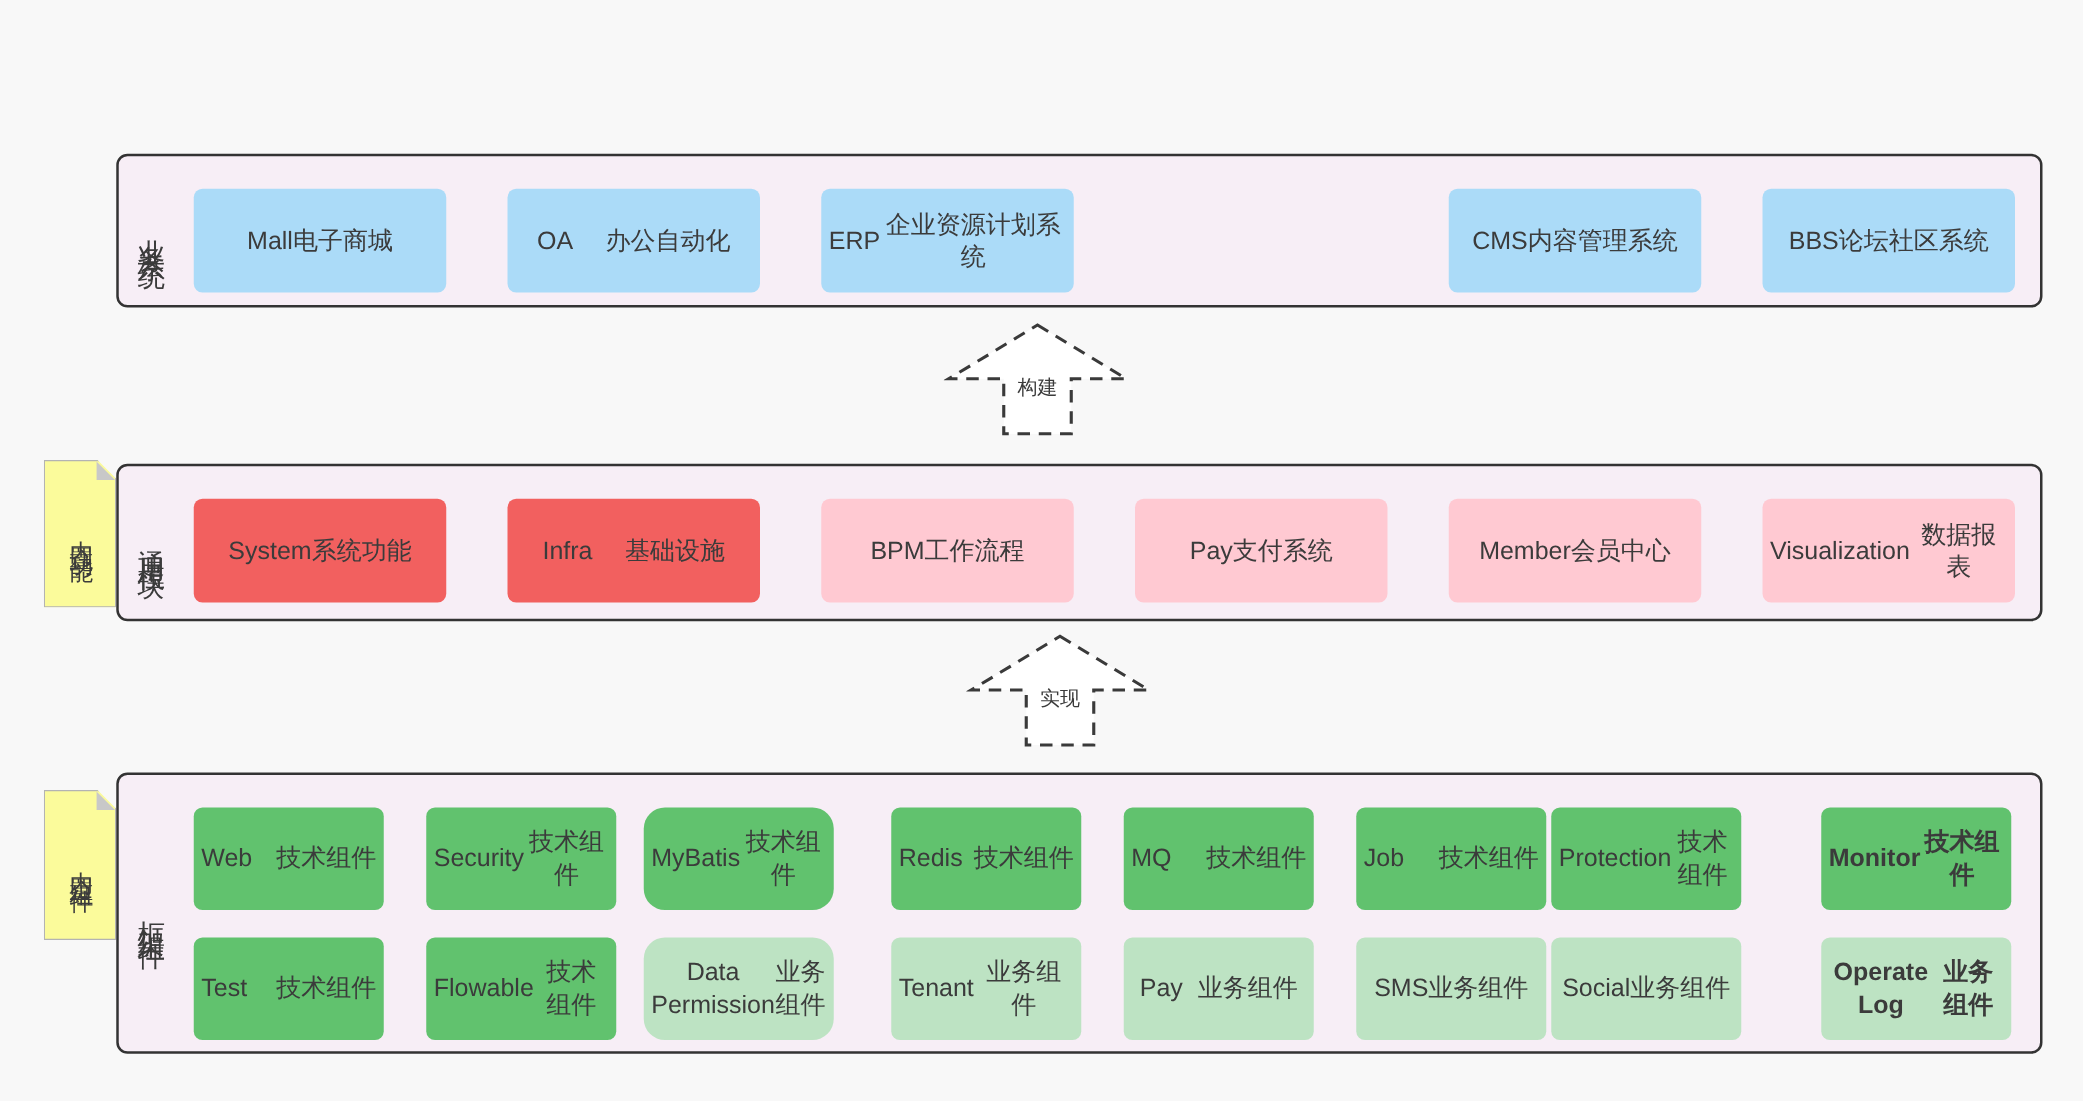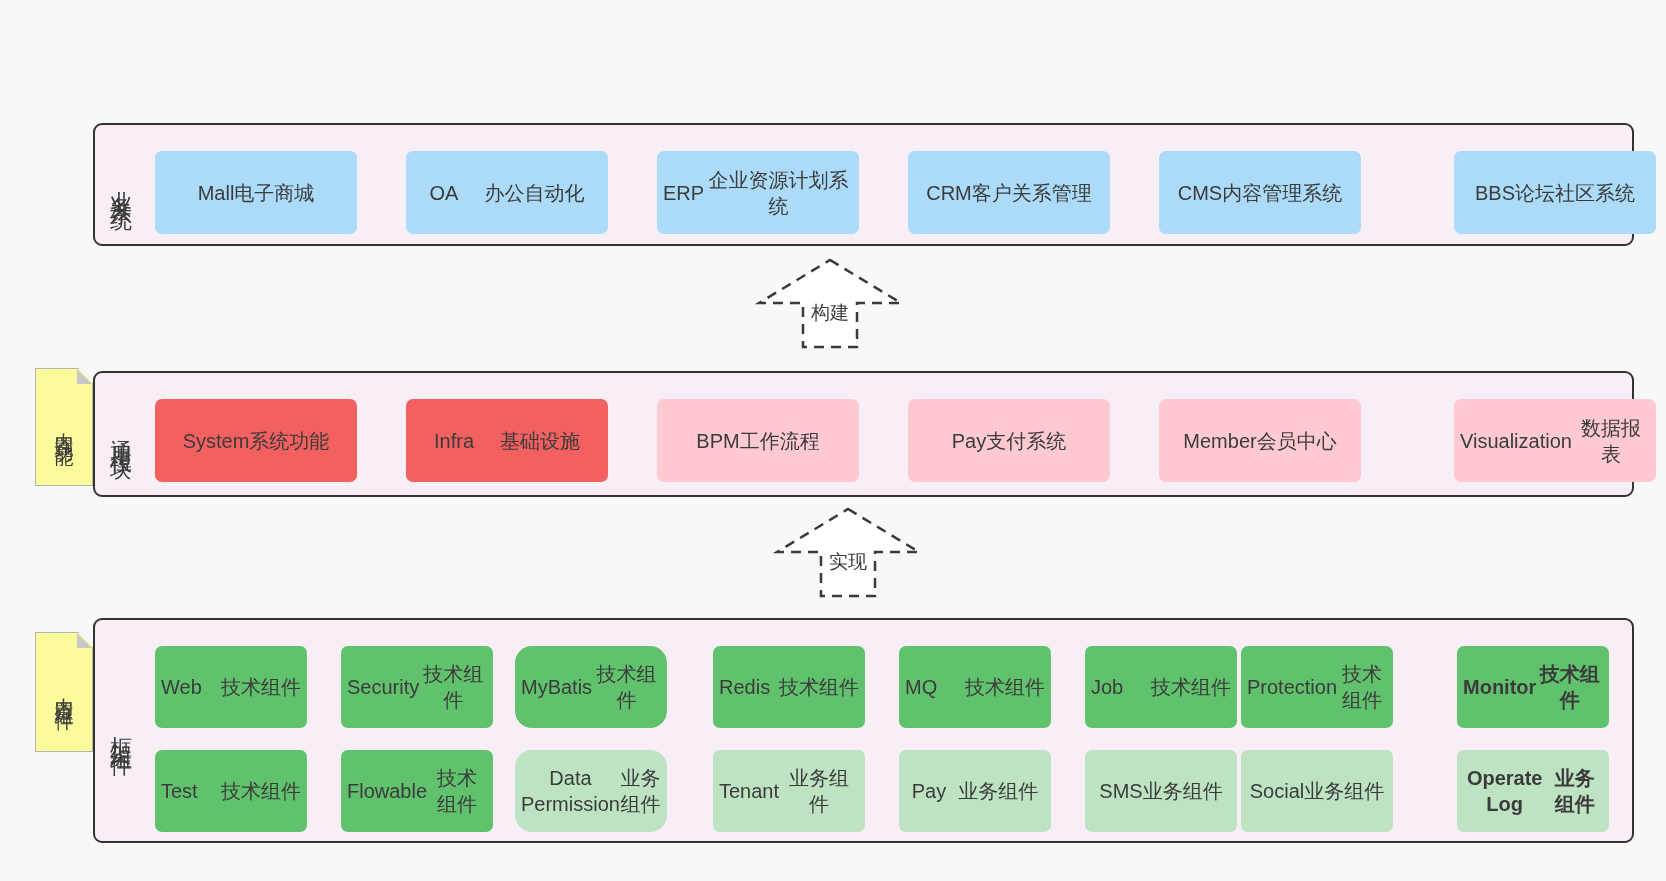--- a/index.html
+++ b/index.html
@@ -23,63 +23,59 @@
        align-items:center;justify-content:center;text-align:center;
        font-size:20px;line-height:26px;box-sizing:border-box;padding:2px 6px;}
   .blue{background:var(--box-blue);}  .red{background:var(--box-red);}
   .pink{background:var(--box-pink);}  .green{background:var(--box-green);justify-content:space-between;}
   .lgreen{background:var(--box-green-light);}
   .w6{width:202px;} .w8{width:152px;}
   .rowm{top:26px;height:83px;}
   .row1{top:26px;height:82px;}
   .row2{top:130px;height:82px;}
   .x6-0{left:60px;} .x6-1{left:311px;gap:26px;} .x6-2{left:562px;text-align:center;}
-  .x6-3{left:813px;} .x6-4{left:1064px;} .x6-5{left:1315px;margin-left:44px;}
+  .x6-3{left:813px;} .x6-4{left:1064px;} .x6-5{left:1315px;}
   .x8-0{left:60px;} .x8-1{left:246px;} .x8-2{left:420px;border-radius:17px;} .x8-3{left:618px;}
   .x8-4{left:804px;gap:12px;} .x8-5{left:990px;} .x8-6{left:1146px;} .x8-7{left:1362px;font-weight:bold;}
   .note{position:absolute;left:35px;width:58px;background:var(--note-yellow);
         border:1px solid #b3b3b3;box-sizing:border-box;
         clip-path:polygon(0 0, calc(100% - 15px) 0, 100% 15px, 100% 100%, 0 100%);}
   #note-modules{top:368px;height:118px;}
   #note-components{top:632px;height:120px;}
   .note-fold{position:absolute;top:0;right:0;width:15px;height:15px;
         background:var(--note-fold);clip-path:polygon(0 0, 100% 100%, 0 100%);}
   .note-text{position:absolute;left:50%;top:50%;transform:translate(-50%,-50%);
         writing-mode:vertical-rl;text-orientation:upright;font-size:19px;
         letter-spacing:5px;white-space:nowrap;color:var(--text);}
   .arrow{position:absolute;width:150px;height:93px;}
   #arrow-build{left:755px;top:257px;}
   #arrow-implement{left:773px;top:506px;}
   .arrow svg{display:block;width:100%;height:100%;}
   .arrow-label{position:absolute;left:50%;top:43px;transform:translateX(-50%);
-        background:#ffffff;padding:0 3px;font-size:19px;color:var(--text);white-space:nowrap;}
+        background:#ffffff;padding:0 3px;font-size:16px;color:var(--text);white-space:nowrap;}
 </style>
 </head>
 <body>
 
 <div class="canvas">
 
   <div class="layer" id="layer-business">
     <div class="layer-label">业务系统</div>
     <div class="box blue w6 rowm x6-0">
       <div>Mall</div>
       <div>电子商城</div>
     </div>
     <div class="box blue w6 rowm x6-1">
       <div>OA</div>
       <div>办公自动化</div>
     </div>
     <div class="box blue w6 rowm x6-2">
       <div>ERP</div>
       <div>企业资源计划系统</div>
     </div>
-    <div class="box blue w6 rowm x6-3">
-      <div>CRM</div>
-      <div>客户关系管理</div>
-    </div>
     <div class="box blue w6 rowm x6-4">
       <div>CMS</div>
       <div>内容管理系统</div>
     </div>
     <div class="box blue w6 rowm x6-5">
       <div>BBS</div>
       <div>论坛社区系统</div>
     </div>
   </div>
 

